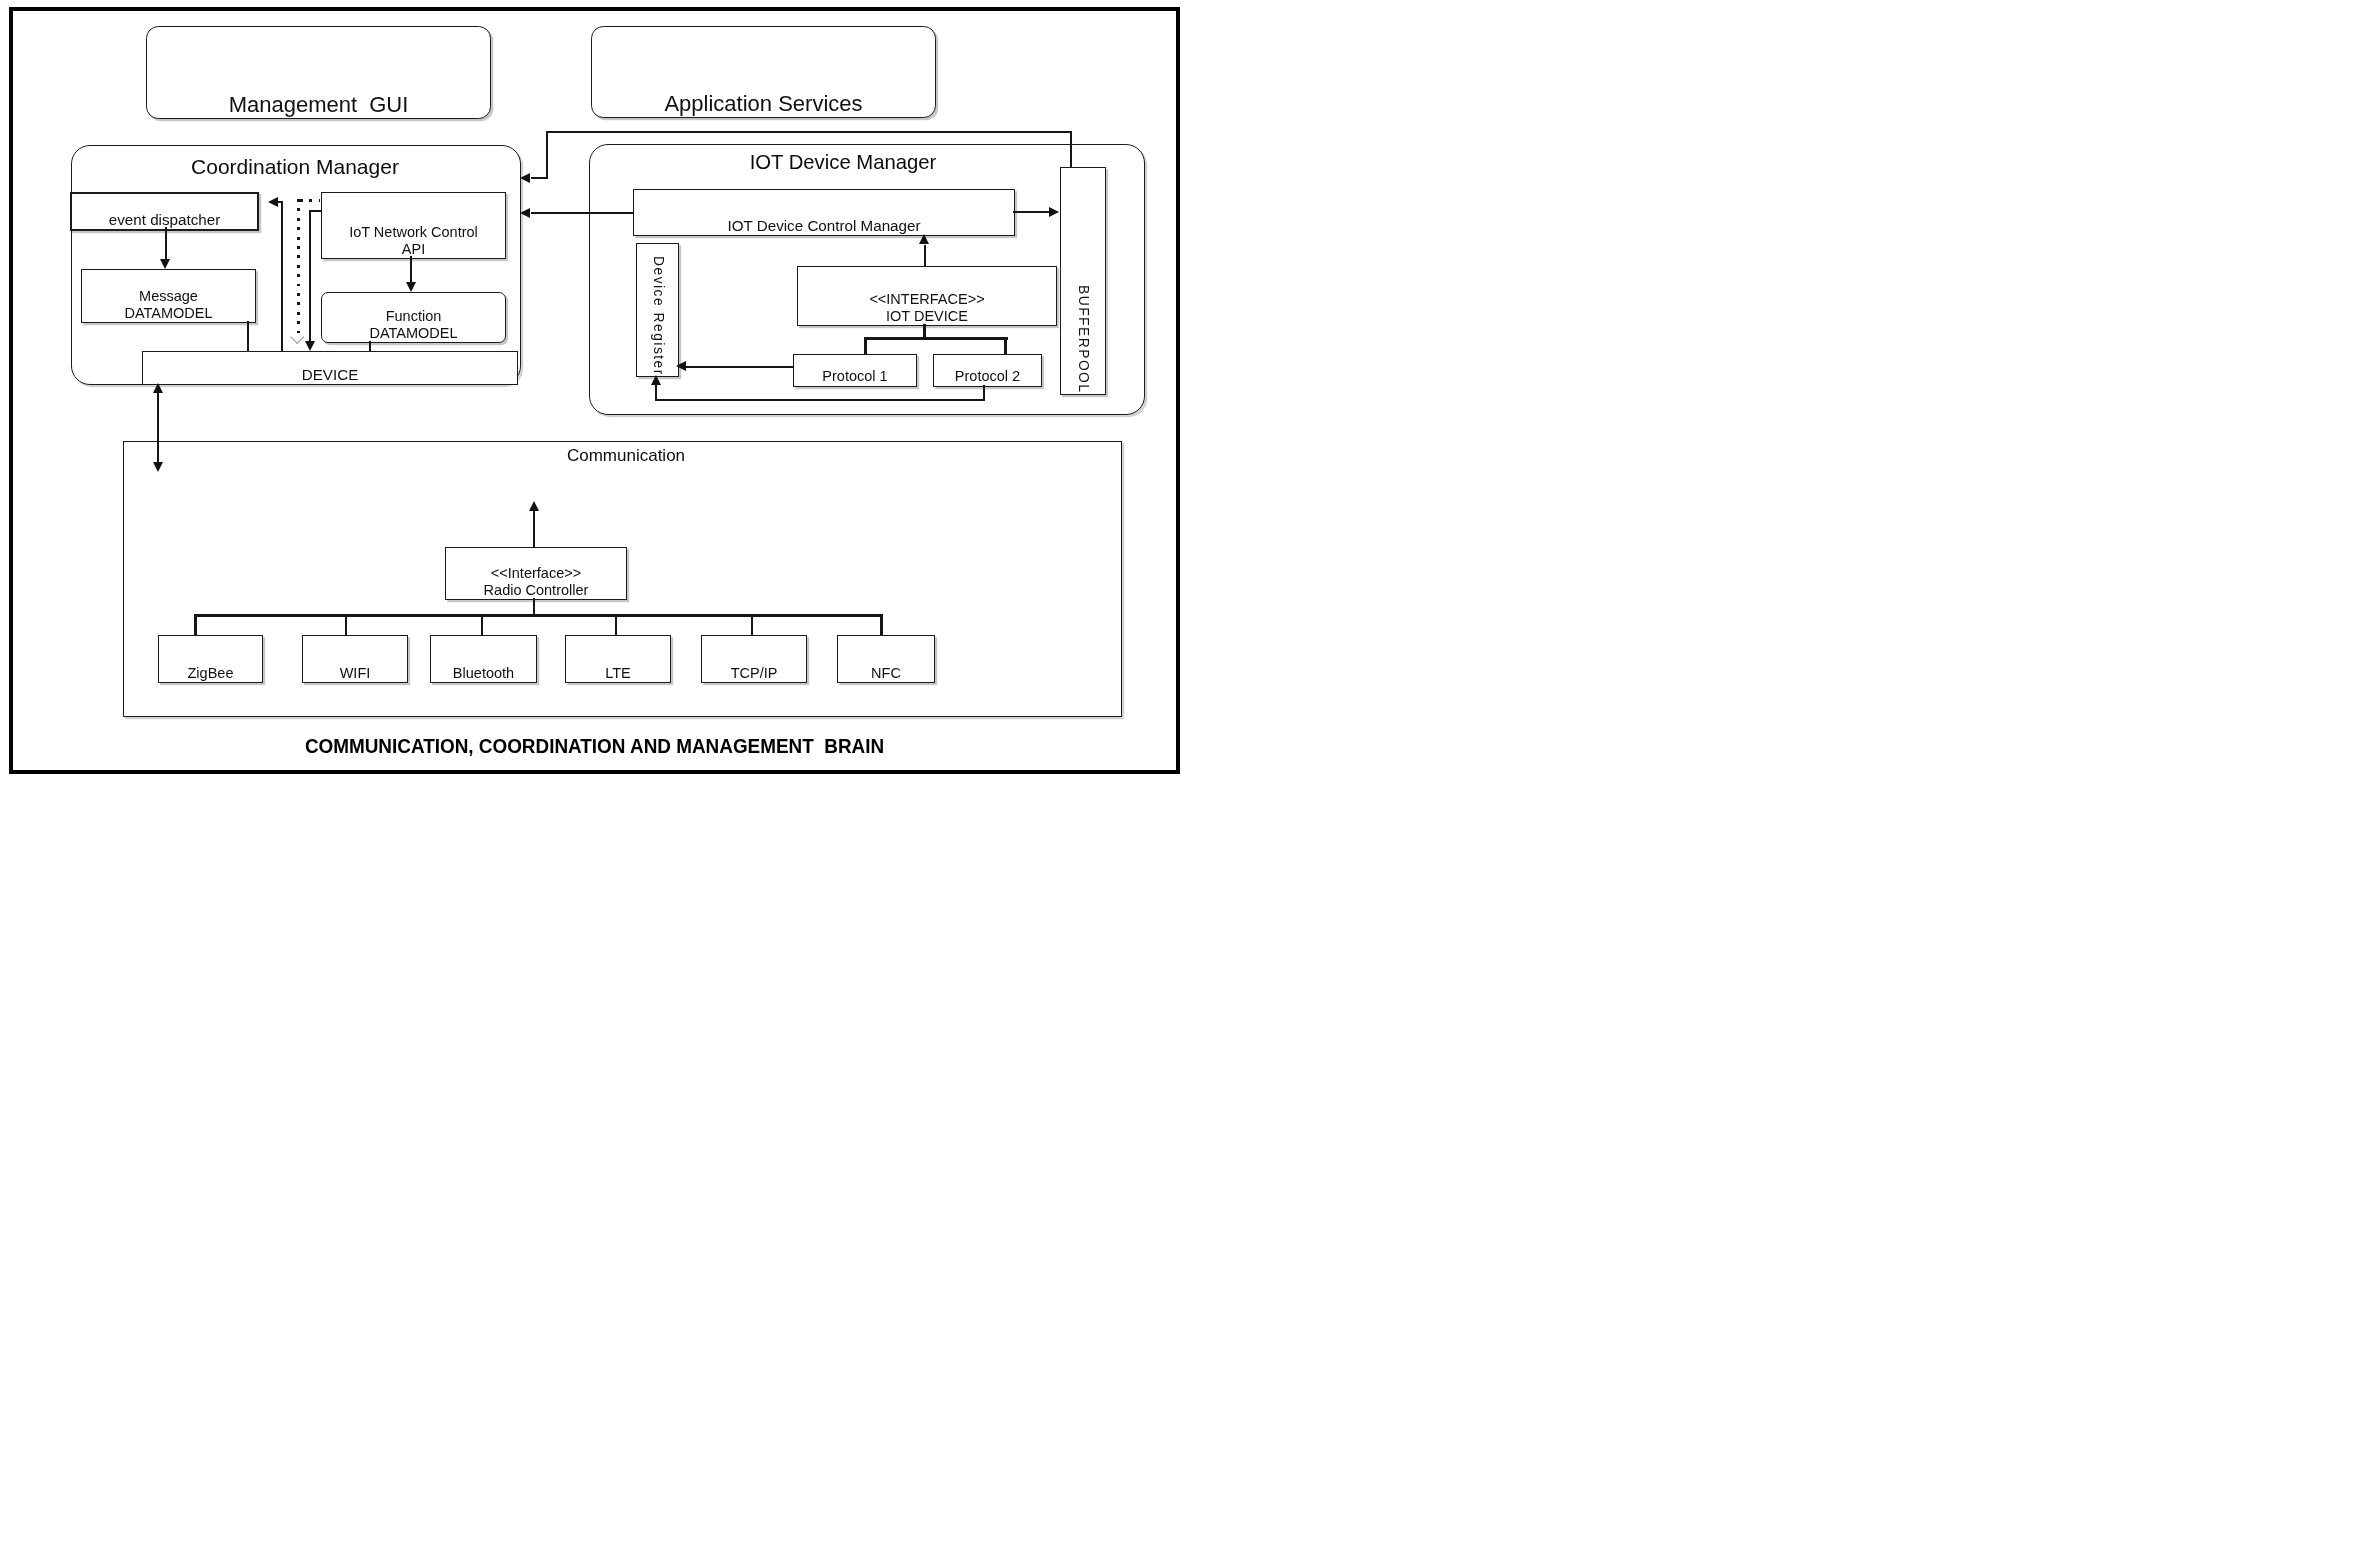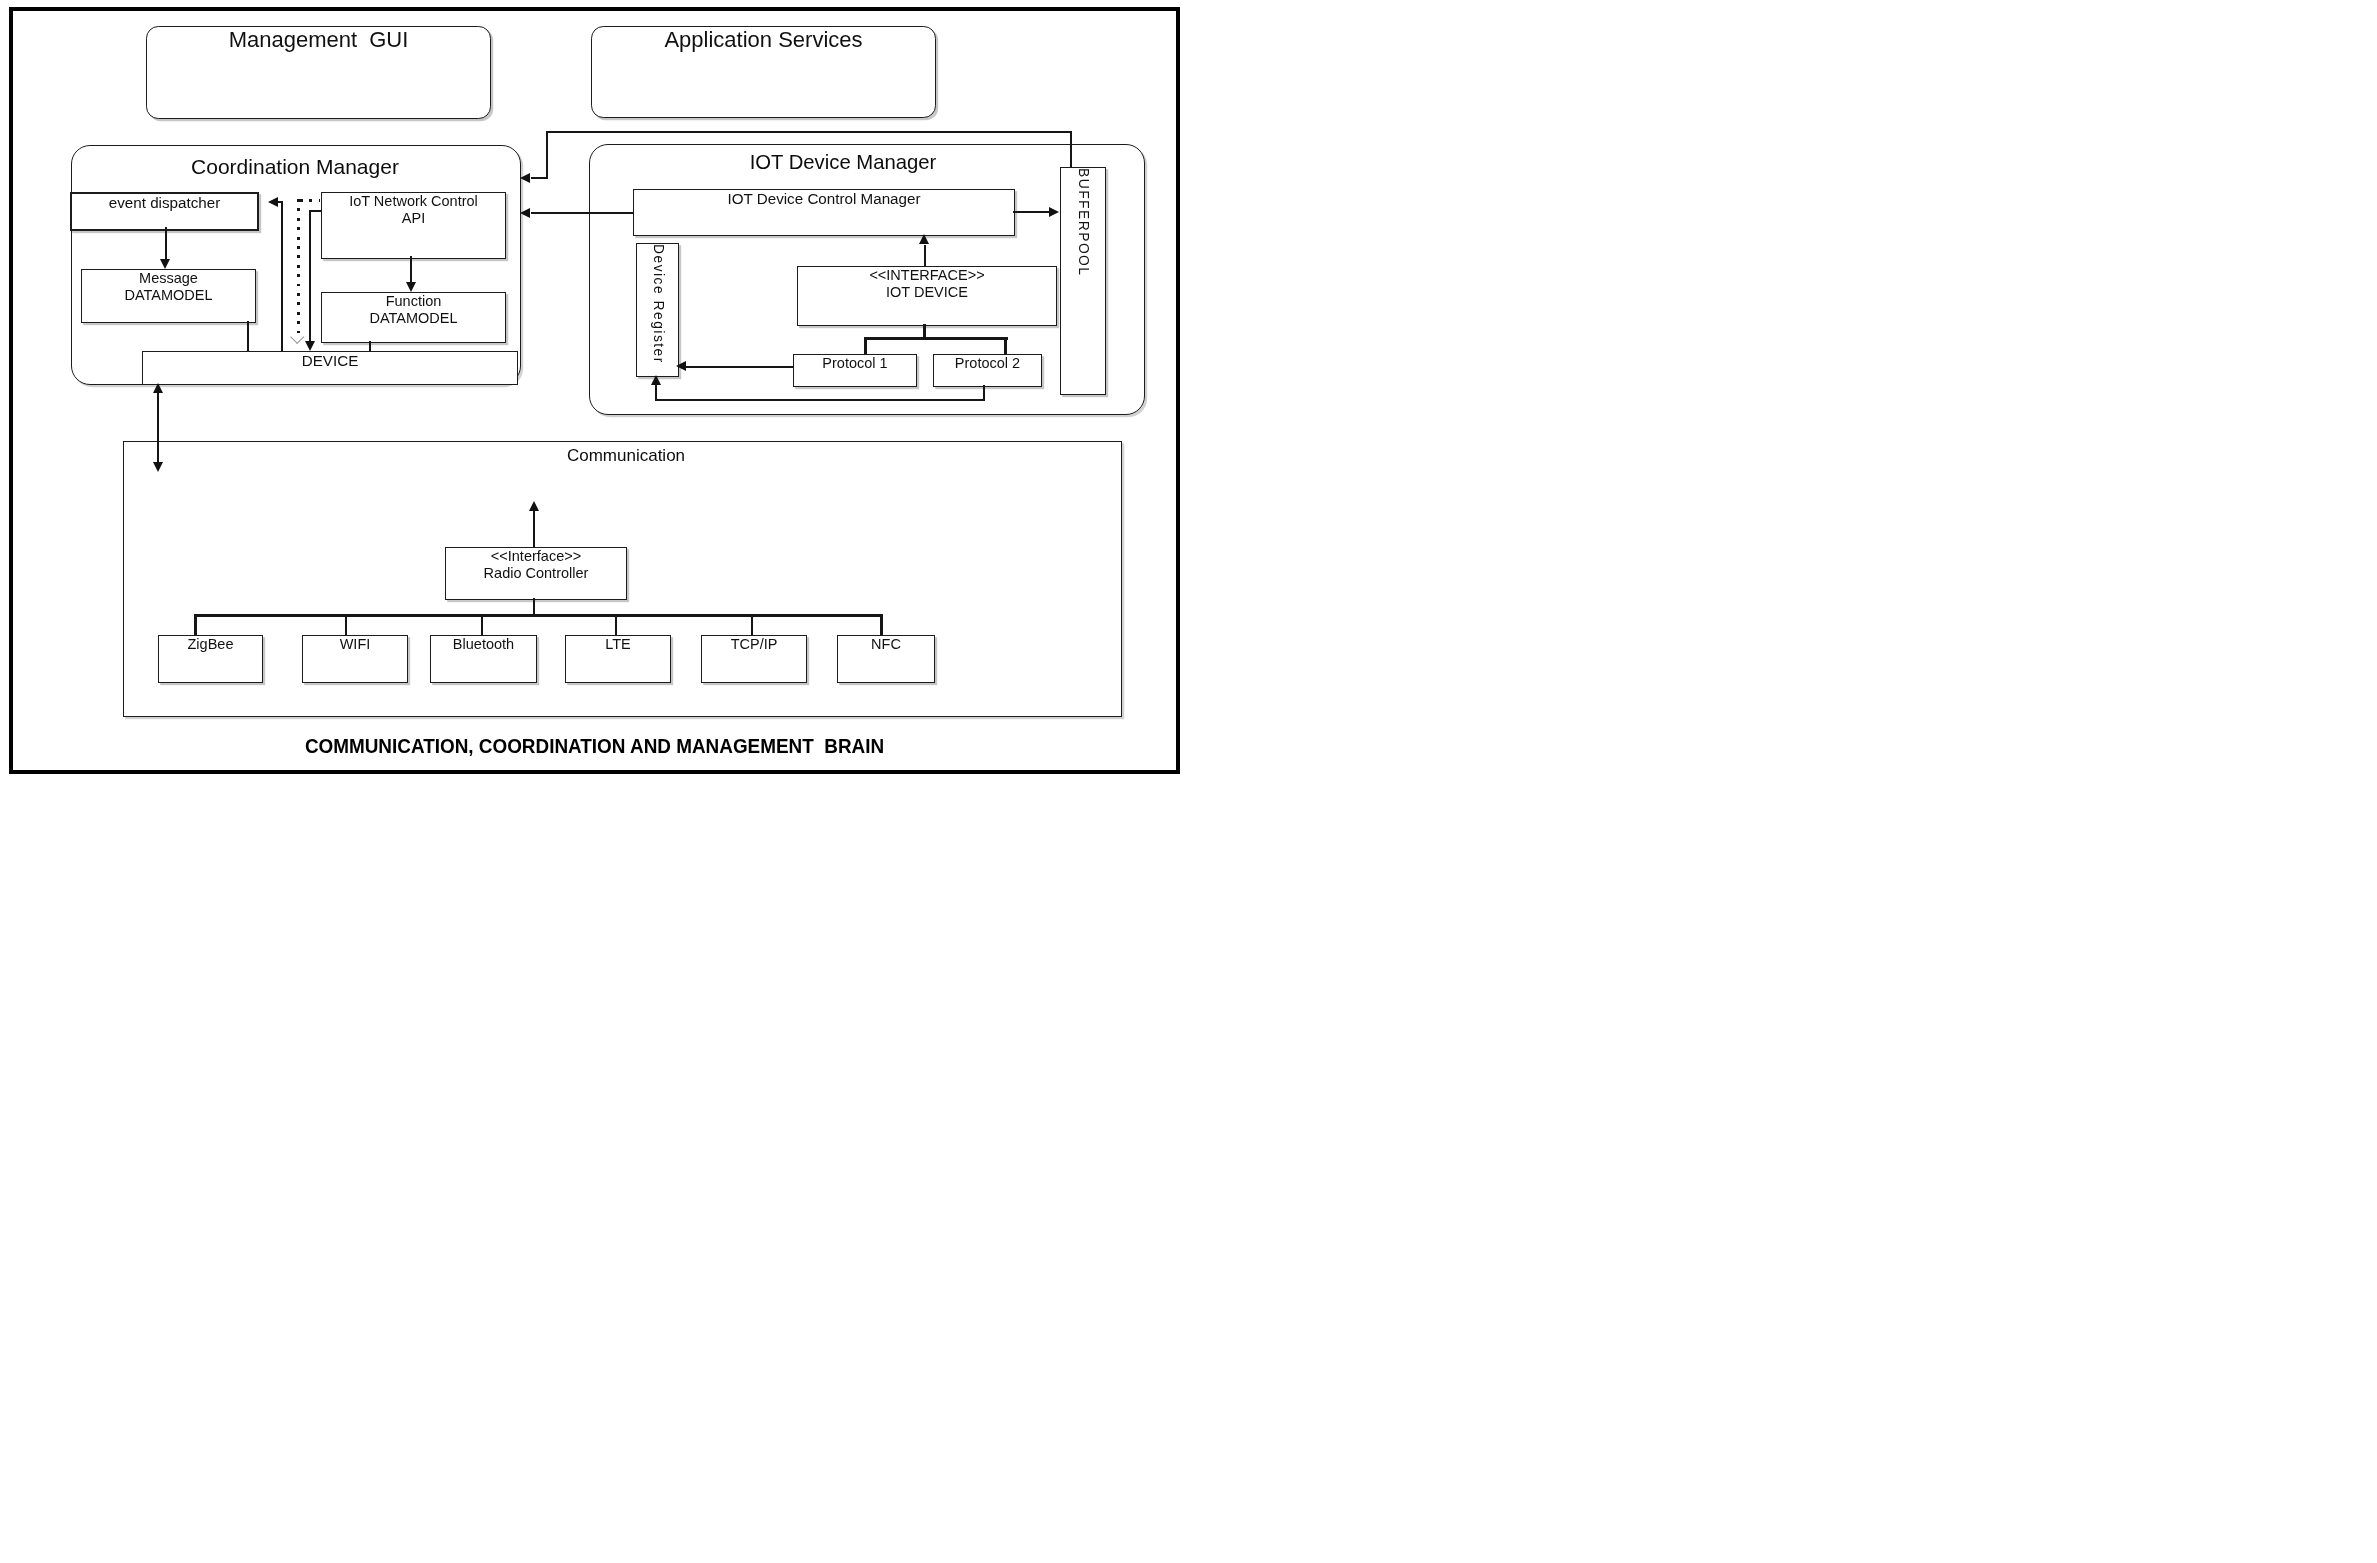--- a/index.html
+++ b/index.html
@@ -1,20 +1,20 @@
 <!DOCTYPE html>
 <html style="font-size:11.6px"><head>
 <meta charset="utf-8">
 <style>
   html,body{margin:0;padding:0;background:#ffffff;}
   .diagram{position:relative;width:1189px;height:782px;background:#fff;
            font-family:"Liberation Sans",sans-serif;color:#111;overflow:hidden;}
   .frame{position:absolute;left:8.7px;top:6.5px;width:1163px;height:759px;border:4.4px solid #000;background:#fff;}
   .box{position:absolute;background:#fff;border:1.5px solid #1c1c1c;display:flex;flex-direction:column;
-       align-items:center;justify-content:flex-start;text-align:center;line-height:1.18;
+       align-items:center;justify-content:flex-end;text-align:center;line-height:1.18;
        box-shadow:2.2px 2.2px 0 rgba(0,0,0,0.22);}
   .rounded{border-radius:12.3px;}
   .group{position:absolute;background:#fff;border:1.5px solid #1c1c1c;border-radius:19px;
          box-shadow:2.2px 2.2px 0 rgba(0,0,0,0.18);}
   .plain{position:absolute;background:#fff;border:1.5px solid #1c1c1c;box-shadow:2.2px 2.2px 0 rgba(0,0,0,0.18);}
   .title{position:absolute;text-align:center;font-size:21px;color:#0d0d0d;}
   .lbl{font-size:15.2px;}
   .lbl2{font-size:14.5px;}
   .big{font-size:22px;}
   .ws{white-space:pre;}
@@ -57,21 +57,21 @@
     <span class="lbl">event dispatcher</span>
   </div>
   <div class="box" style="left:321px;top:192px;width:183px;height:65px;">
     <span class="lbl2">IoT Network Control</span>
     <span class="lbl2">API</span>
   </div>
   <div class="box" style="left:81px;top:269px;width:173px;height:52px;">
     <span class="lbl2">Message</span>
     <span class="lbl2">DATAMODEL</span>
   </div>
-  <div class="box" style="left:321px;top:292px;width:183px;height:49px;">
+  <div class="box" style="left:321px;top:292px;width:183px;height:49px;border-radius:7px;">
     <span class="lbl2">Function</span>
     <span class="lbl2">DATAMODEL</span>
   </div>
   <div class="box" style="left:142px;top:351px;width:374px;height:32px;box-shadow:none;">
     <span class="lbl">DEVICE</span>
   </div>
 
   <div class="vline" style="left:165px;top:227px;width:1.5px;height:33px;"></div>
   <div class="ah ah-down" style="left:160px;top:259px;"></div>
   <div class="vline" style="left:247px;top:321px;width:1.5px;height:30px;"></div>

